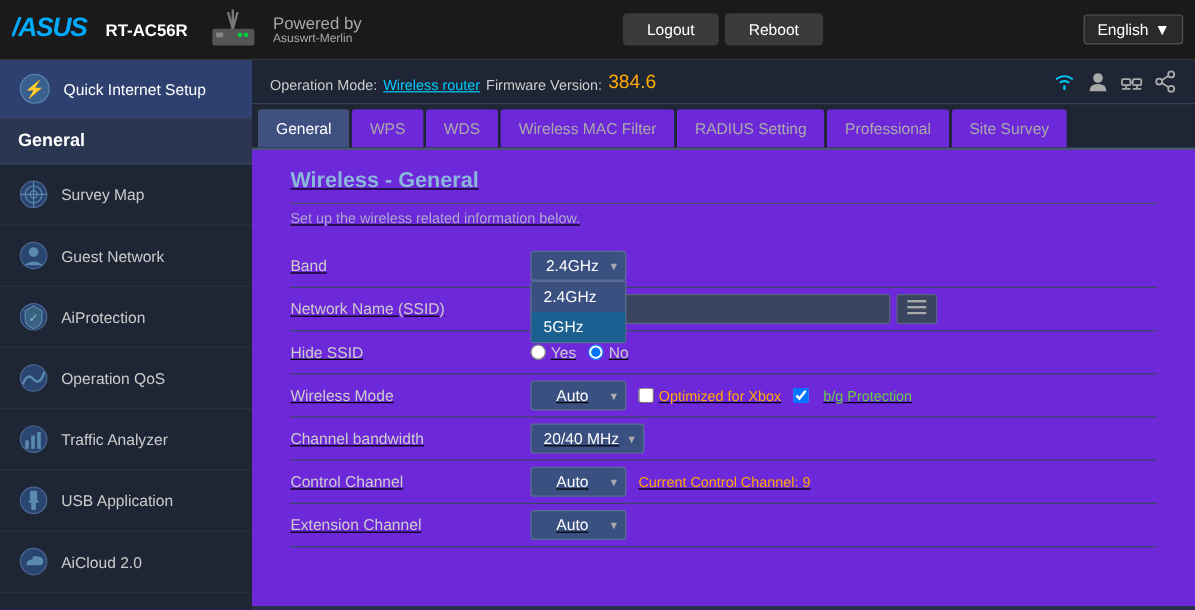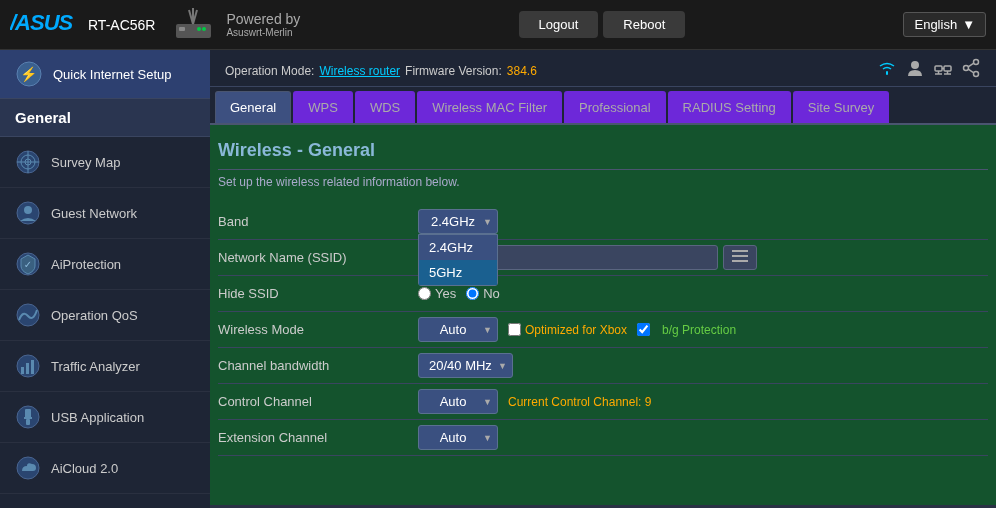--- a/index.html
+++ b/index.html
@@ -23,21 +23,21 @@
     .asus-logo {
       color: #00aaff;
       font-weight: bold;
       font-size: 22px;
       font-style: italic;
       letter-spacing: -1px;
     }
     .model-name {
       color: #ffffff;
       font-size: 14px;
-      font-weight: normal;
+      font-weight: bold;
     }
     .header-buttons {
       display: flex;
       gap: 5px;
       flex: 1;
       justify-content: center;
     }
     .header-btn {
       background: #3a3a3a;
       color: #fff;
@@ -118,21 +118,21 @@
       color: #ccc;
       font-size: 12px;
     }
     .status-link {
       color: #00ccff;
       text-decoration: underline;
       font-size: 12px;
     }
     .status-version {
       color: #ffaa00;
-      font-size: 12px;
+      font-size: 16px;
     }
     .status-icons {
       margin-left: auto;
       display: flex;
       gap: 8px;
       align-items: center;
     }
 
     
     .tabs {
@@ -150,24 +150,25 @@
       border-bottom: none;
       margin-top: 4px;
       border-radius: 3px 3px 0 0;
       background: #6d28d9;
       margin-right: 2px;
     }
     .tab.active { background: #3d5080; color: #fff; border-color: #4a5570; }
 
     
     .page-content {
-      padding: 15px 8px;
-      background: #14532d;
+      padding: 15px 32px;
+      background: #6d28d9;
       height: 380px;
       overflow-y: auto;
+      text-decoration: underline;
     }
     .page-title {
       color: #8ab8d8;
       font-size: 18px;
       font-weight: bold;
       margin-bottom: 5px;
       border-bottom: 1px solid #4a5570;
       padding-bottom: 8px;
     }
     .page-subtitle {
@@ -469,24 +470,24 @@
       <div class="tab">
         <span>WPS</span>
       </div>
       <div class="tab">
         <span>WDS</span>
       </div>
       <div class="tab">
         <span>Wireless MAC Filter</span>
       </div>
       <div class="tab">
+        <span>RADIUS Setting</span>
+      </div>
+      <div class="tab">
         <span>Professional</span>
-      </div>
-      <div class="tab">
-        <span>RADIUS Setting</span>
       </div>
       <div class="tab">
         <span>Site Survey</span>
       </div>
     </div>
 
     <div class="page-content">
       <div class="page-title">Wireless - General</div>
       <div class="page-subtitle">Set up the wireless related information below.</div>
 

